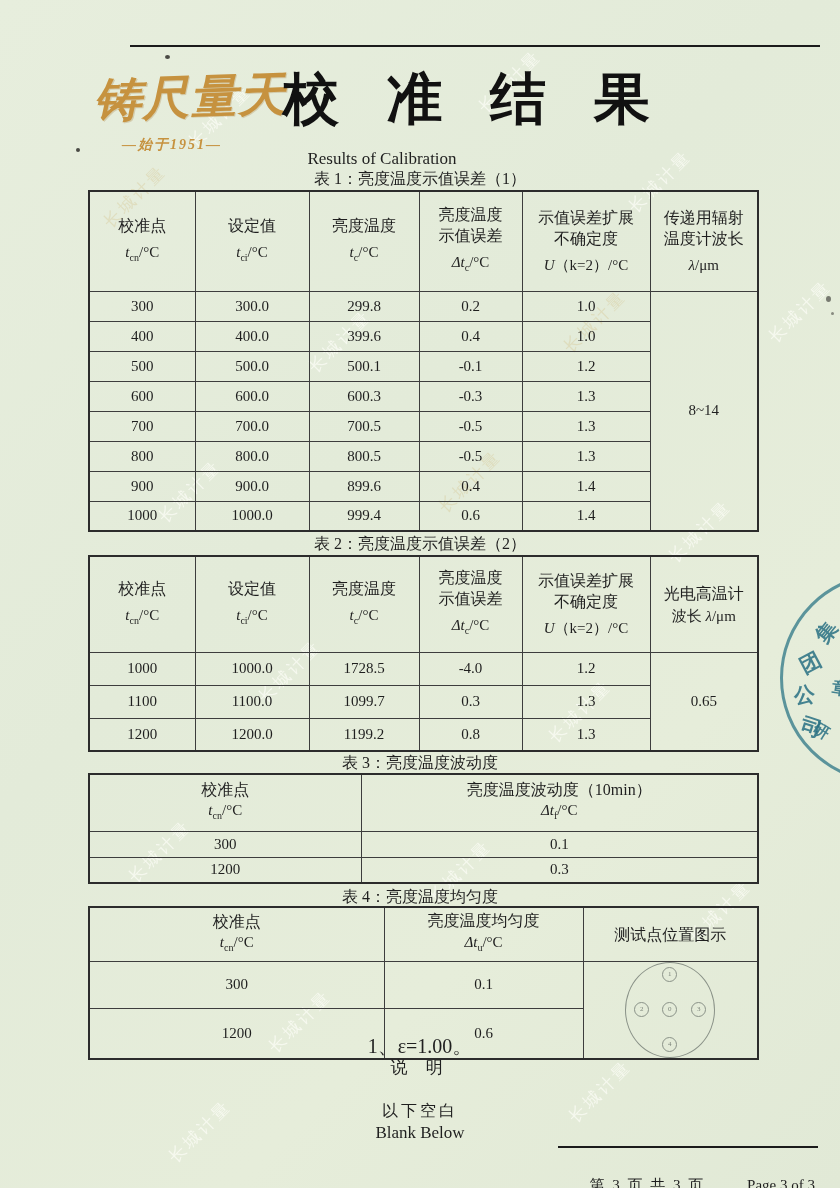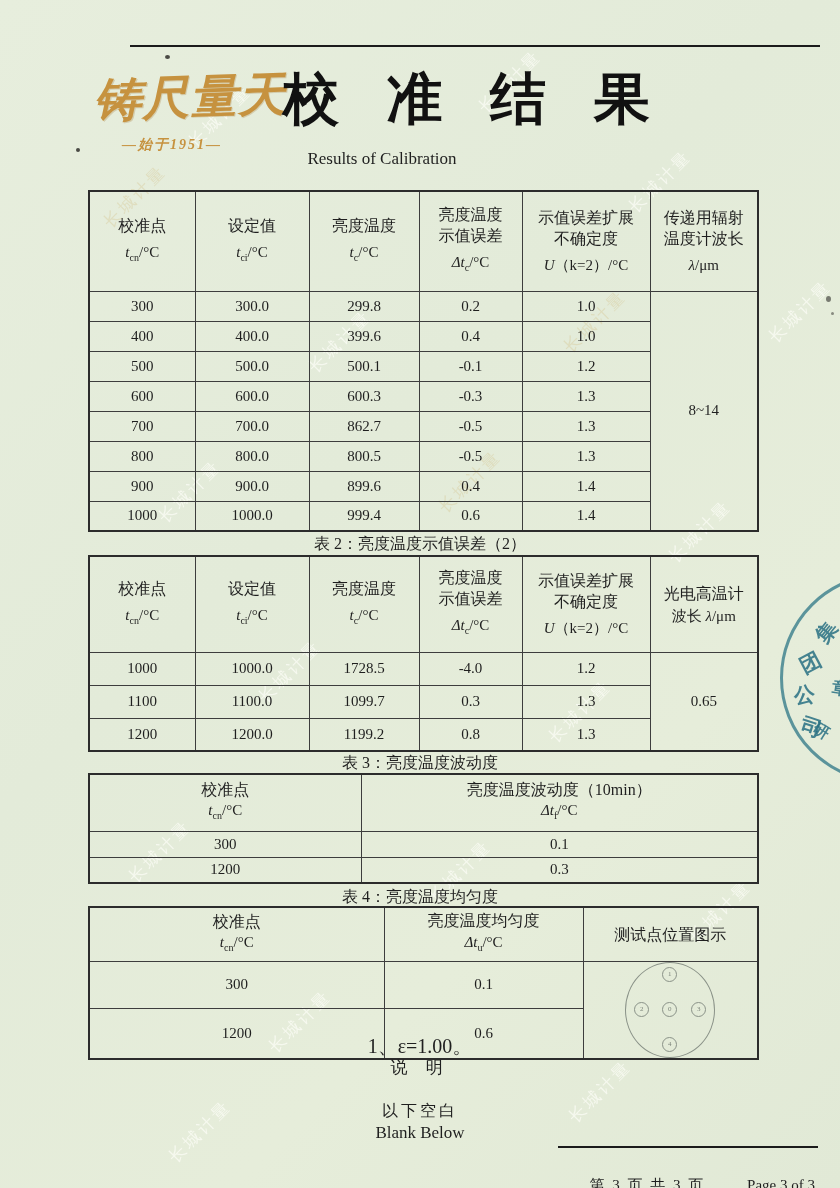--- a/index.html
+++ b/index.html
@@ -93,20 +93,21 @@
     <span class="wm" style="left:160px;top:1120px">长城计量</span>
   </div>
 
   <div class="top-rule"></div>
 
   <div class="logo-main">铸尺量天</div>
   <div class="logo-sub">—始于1951—</div>
   <div class="main-title">校 准 结 果</div>
   <div class="subtitle">Results of Calibration</div>
 
+  <div class="tcap" style="top:169px">表 1：亮度温度示值误差（1）</div>
   <table class="dt" style="top:190px;width:669px">
     <colgroup>
         <col style="width:106px">
         <col style="width:114px">
         <col style="width:110px">
         <col style="width:103px">
         <col style="width:128px">
         <col style="width:108px">
       </colgroup>
     <tbody>
@@ -164,21 +165,21 @@
     <tr style="height:30px">
           <td>600</td>
           <td>600.0</td>
           <td>600.3</td>
           <td>-0.3</td>
           <td>1.3</td>
         </tr>
     <tr style="height:30px">
           <td>700</td>
           <td>700.0</td>
-          <td>862.7</td>
+          <td>700.5</td>
           <td>-0.5</td>
           <td>1.3</td>
         </tr>
     <tr style="height:30px">
           <td>800</td>
           <td>800.0</td>
           <td>800.5</td>
           <td>-0.5</td>
           <td>1.3</td>
         </tr>

